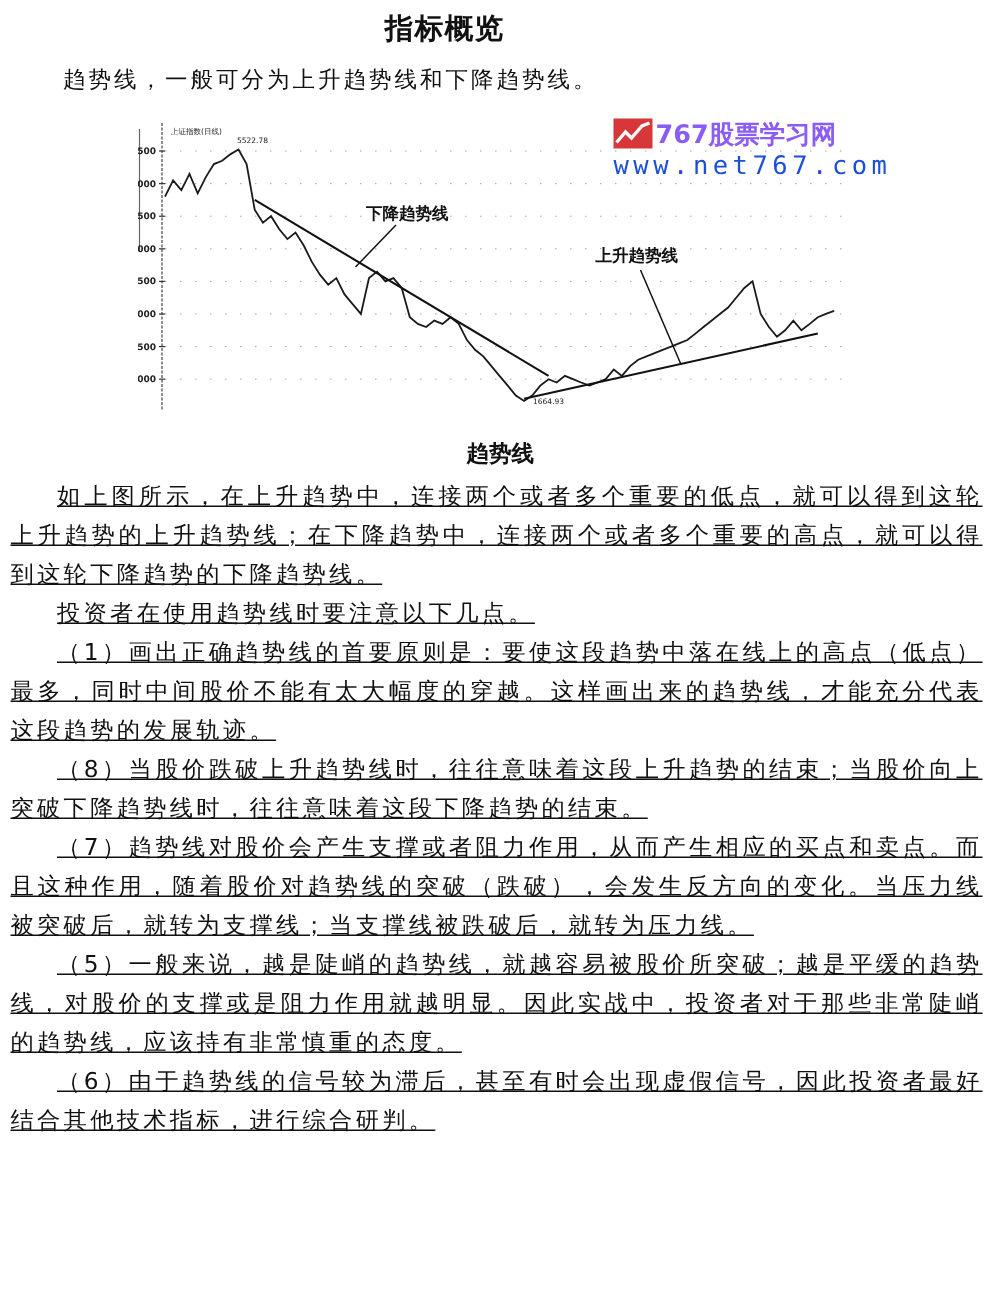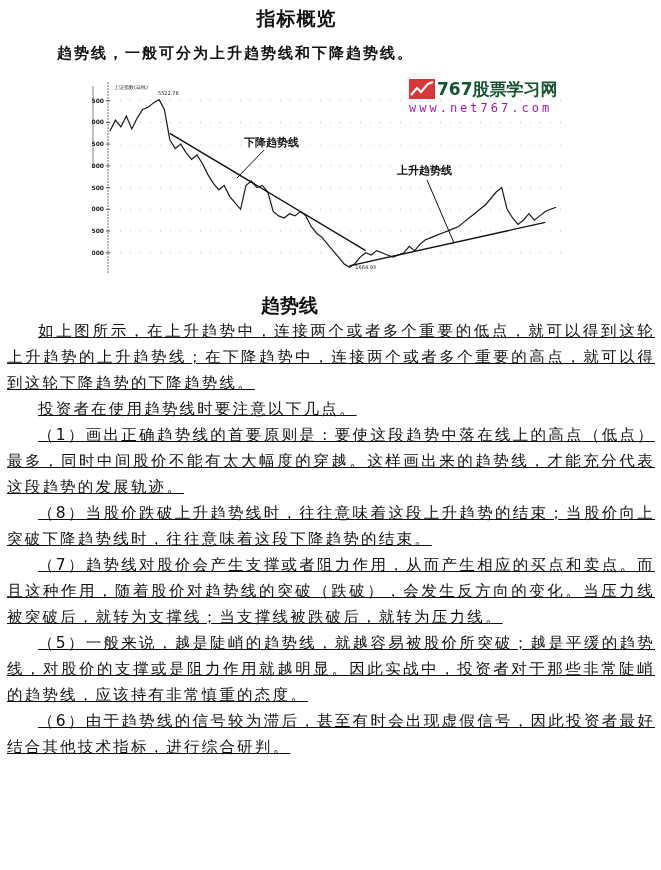--- a/index.html
+++ b/index.html
@@ -1,31 +1,31 @@
 <!DOCTYPE html>
 <html><head>
 <meta charset="utf-8">
 <style>
   html, body { margin: 0; padding: 0; background: #ffffff; }
   body { width: 661px; height: 870px; overflow: hidden; position: relative;
          font-family: "DejaVu Sans", "Liberation Sans", sans-serif; color: #111; }
   .title { position: absolute; top: 6px; left: 0; width: 593px; text-align: center;
            font-size: 19px; font-weight: bold; letter-spacing: 1px; }
-  .intro { position: absolute; top: 44px; left: 57px; font-size: 15px; font-weight: bold;
+  .intro { position: absolute; top: 44px; left: 42px; font-size: 15px; font-weight: normal;
            letter-spacing: 2px; text-align: right; }
   .chart-wrap { position: absolute; left: 92px; top: 78px; width: 480px; height: 200px; }
   .chart-wrap svg { position: absolute; left: 0; top: 0; }
   .logo { position: absolute; left: 409px; top: 78px; width: 150px; height: 40px; }
   .logo-top { display: flex; align-items: center; height: 22px; }
   .logo-mark { width: 26px; height: 20px; background: #d8373a; position: relative; margin-right: 2px; }
-  .logo-name { color: #14532d; font-size: 17px; font-weight: bold; letter-spacing: 0; }
-  .logo-url { font-family: "DejaVu Sans Mono", monospace; font-size: 12px; color: #a21caf;
+  .logo-name { color: #8b5cf6; font-size: 17px; font-weight: bold; letter-spacing: 0; }
+  .logo-url { font-family: "DejaVu Sans Mono", monospace; font-size: 17px; color: #1d4ed8;
               letter-spacing: 3px; margin-top: 1px; }
   .caption { position: absolute; top: 293px; left: 0; width: 579px; text-align: center;
-             font-size: 19px; font-weight: bold; }
+             font-size: 15px; font-weight: bold; padding-left: 44px; }
   .body-text { position: absolute; top: 318px; left: 7px; width: 648px; font-size: 15.5px;
                line-height: 26px; letter-spacing: 2.2px; text-align: justify; text-decoration: underline; }
   .body-text p { margin: 0; text-indent: 2em; }
   .axis-label { font-family: "DejaVu Sans", sans-serif; font-size: 6px; font-weight: bold; fill: #222; }
   .annot { font-family: "DejaVu Sans", sans-serif; font-size: 11px; font-weight: bold; fill: #111; }
   .small-annot { font-family: "DejaVu Sans", sans-serif; font-size: 5px; fill: #222; }
 </style>
 </head>
 <body>
 

